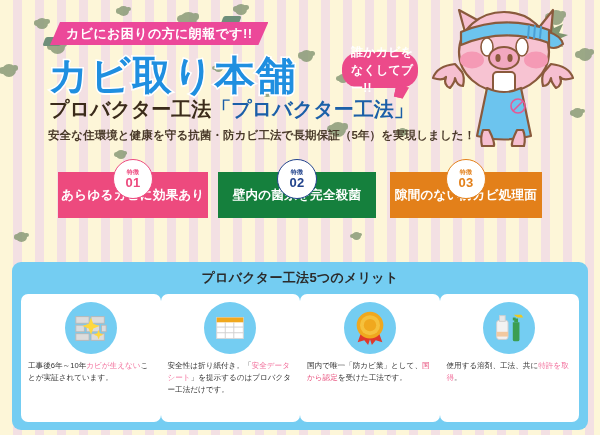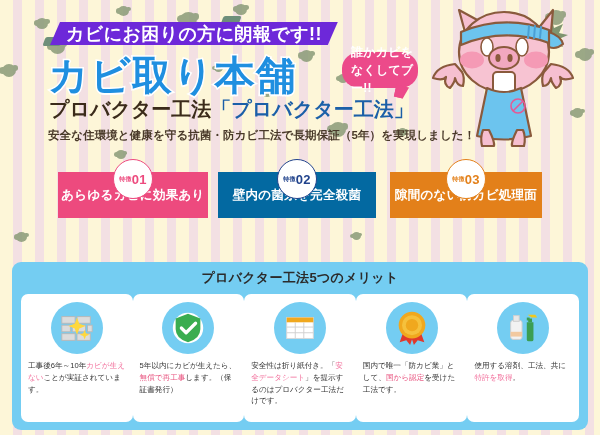--- a/index.html
+++ b/index.html
@@ -20,22 +20,22 @@
   .mold{position:absolute;border-radius:50%;background:#8a9b78;opacity:.85;}
   .mold::before,.mold::after{
     content:"";position:absolute;border-radius:50%;background:#8a9b78;
   }
   .mold::before{width:55%;height:55%;left:-18%;top:20%;}
   .mold::after{width:45%;height:45%;right:-14%;top:8%;}
 
   
   .ribbon{
     position:absolute;left:50px;top:22px;height:23px;
-    background:#6d28d9;display:flex;align-items:center;
-    padding:0 16px;color:#fff;font-size:18px;font-weight:bold;
+    background:#ec4899;display:flex;align-items:center;
+    padding:0 16px;color:#fff;font-size:13px;font-weight:bold;
     letter-spacing:.4px;white-space:nowrap;
     clip-path:polygon(10px 0,100% 0,calc(100% - 10px) 100%,0 100%);
   }
   .ribbon-tail{
     position:absolute;width:18px;height:9px;background:#6e8f7a;
     border-radius:2px;
   }
   .ribbon-tail.l{left:44px;top:37px;transform:skewX(-20deg);}
   .ribbon-tail.r{left:222px;top:16px;transform:skewX(-20deg);}
 
@@ -77,26 +77,26 @@
 
   
   .badges{position:absolute;left:0;top:172px;width:600px;height:56px;}
   .badge{
     position:absolute;top:0;height:46px;display:flex;
     align-items:center;justify-content:center;
     color:#fff;font-size:12.5px;font-weight:bold;letter-spacing:.3px;
     white-space:nowrap;
   }
   .badge.b1{left:58px;width:150px;background:#ed4a7e;}
-  .badge.b2{left:218px;width:158px;background:#0369a1;}
+  .badge.b2{left:218px;width:158px;background:#15803d;}
   .badge.b3{left:390px;width:152px;background:#e3801a;}
   .badge-num{
     position:absolute;top:-13px;left:50%;transform:translateX(-50%);
     width:38px;height:38px;border-radius:50%;background:#fff;
-    display:flex;flex-direction:row;align-items:center;
+    display:flex;flex-direction:column;align-items:center;
     justify-content:center;line-height:1;
   }
   .badge-num .lbl{font-size:6px;font-weight:bold;}
   .badge-num .no{font-size:13px;font-weight:bold;margin-top:1px;}
   .b1 .badge-num{border:1.5px solid #ed4a7e;color:#ed4a7e;}
   .b2 .badge-num{border:1.5px solid #21438c;color:#21438c;}
   .b3 .badge-num{border:1.5px solid #e3801a;color:#e3801a;}
 
   
   .merits{
@@ -255,32 +255,20 @@
             </g>
             <path d="M20 9 l2.4 6.6 L29 18 l-6.6 2.4 L20 27 l-2.4-6.6 L11 18 l6.6-2.4z" fill="#ffd83d"></path>
             <path d="M28 22 l1.4 3.6 L33 27 l-3.6 1.4 L28 32 l-1.4-3.6 L23 27 l3.6-1.4z" fill="#ffd83d"></path>
           </svg>
         </div>
         <div class="card-text">
           <span>工事後6年～10年</span><span class="hl">カビが生えない</span><span>ことが実証されています。</span>
         </div>
       </div>
 
-      <div class="card">
-        <div class="card-icon">
-          <svg viewBox="0 0 40 40" width="38" height="38">
-            <circle cx="20" cy="20" r="16" fill="#fff"></circle>
-            <path d="M20 5 l13 5 v11 q0 10 -13 14 q-13 -4 -13 -14 V10z" fill="#3aad50"></path>
-            <path d="M13 20 l5 5 l10 -10" fill="none" stroke="#fff" stroke-width="3.4" stroke-linecap="round" stroke-linejoin="round"></path>
-          </svg>
-        </div>
-        <div class="card-text">
-          <span>5年以内にカビが生えたら、</span><span class="hl2">無償で再工事</span><span>します。（保証書発行）</span>
-        </div>
-      </div>
 
       <div class="card">
         <div class="card-icon">
           <svg viewBox="0 0 40 40" width="38" height="38">
             <rect x="6" y="9" width="28" height="22" fill="#fff" stroke="#d8d8d8" stroke-width="1"></rect>
             <rect x="6" y="9" width="28" height="5" fill="#f0a81e"></rect>
             <g stroke="#d0d0d0" stroke-width="1">
               <line x1="6" y1="19" x2="34" y2="19"></line>
               <line x1="6" y1="25" x2="34" y2="25"></line>
               <line x1="15" y1="14" x2="15" y2="31"></line>

